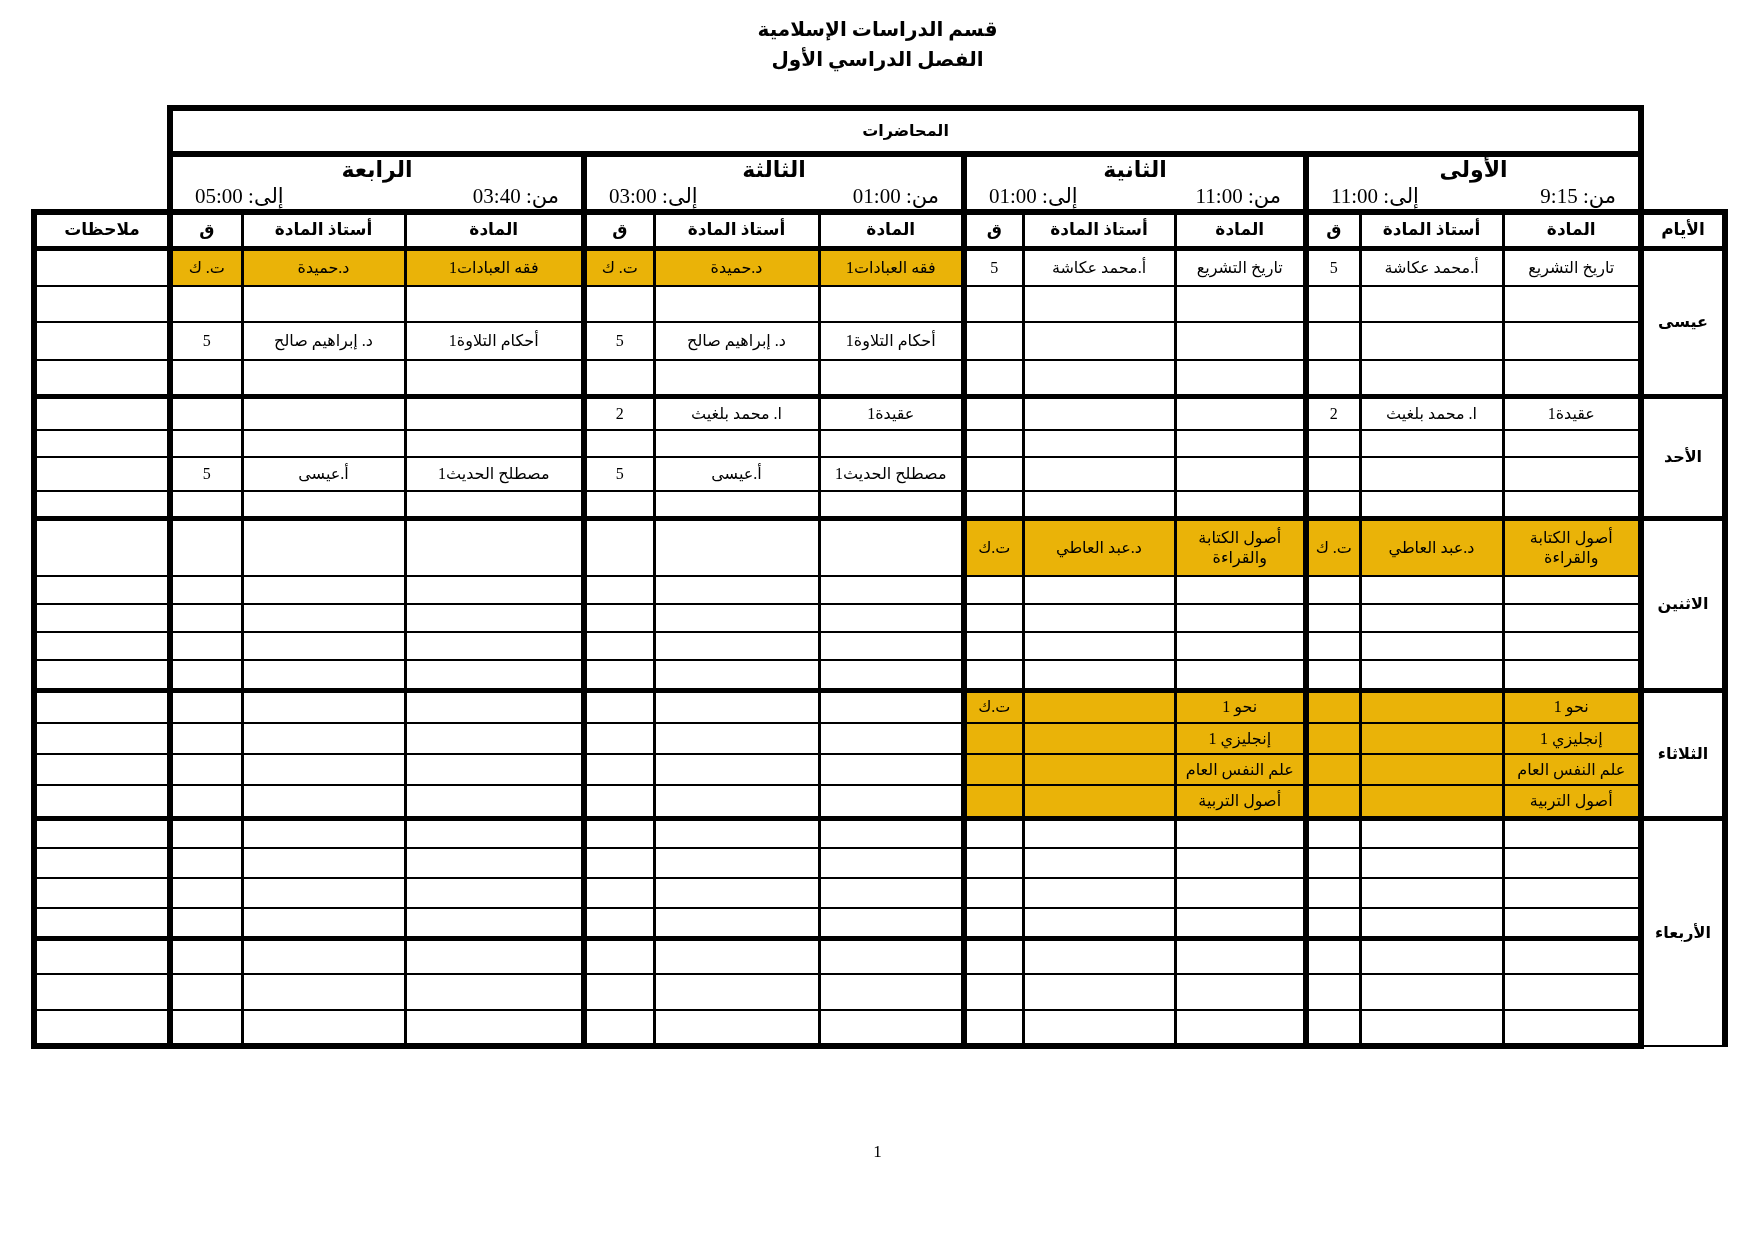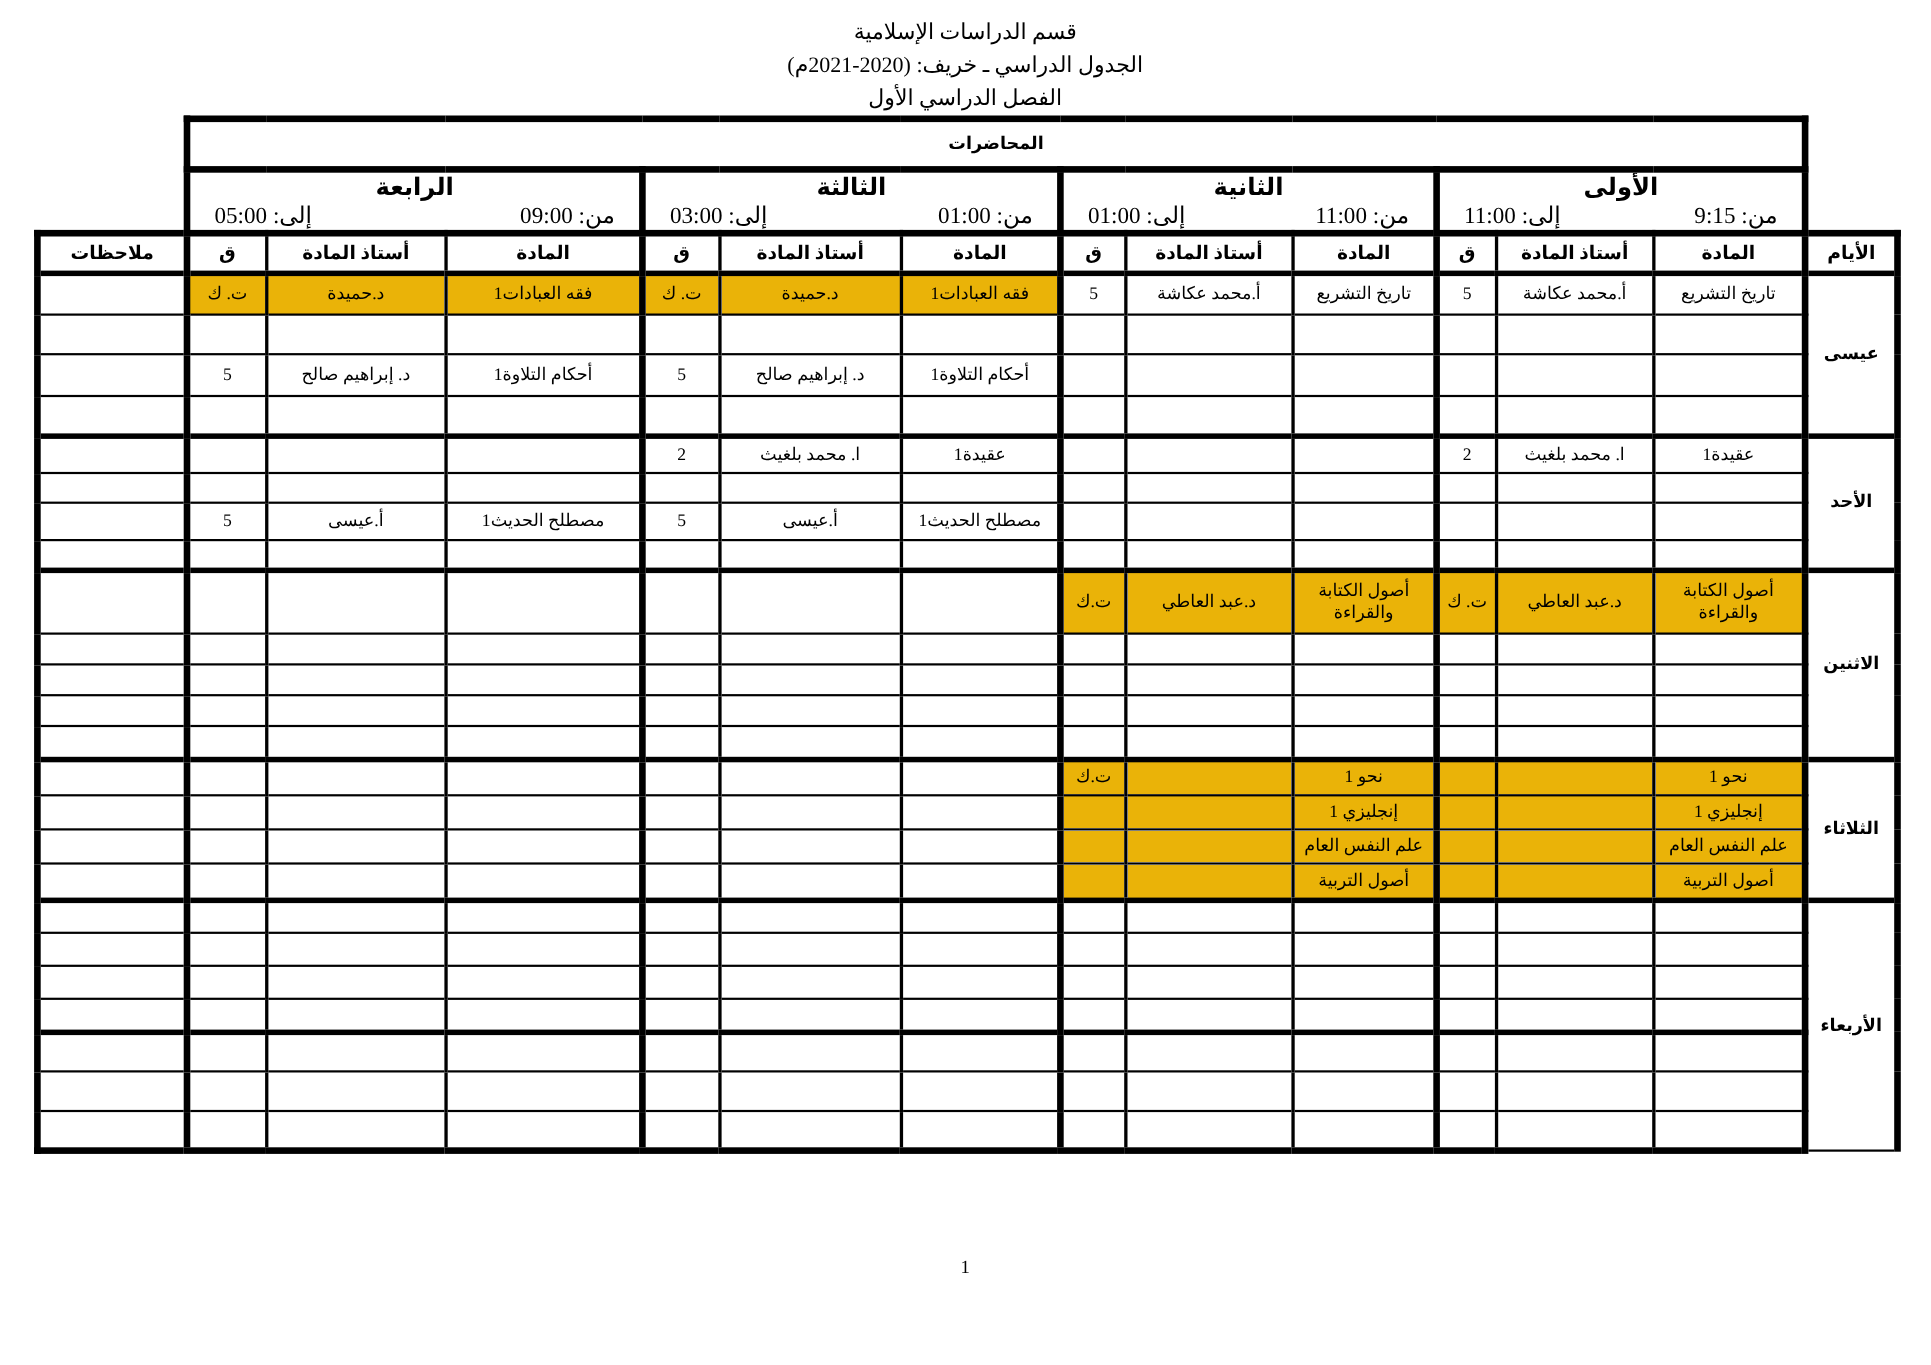--- a/index.html
+++ b/index.html
@@ -1,21 +1,21 @@
 <!DOCTYPE html>
 <html lang="ar" dir="rtl"><head>
 <meta charset="utf-8">
 <style>
   html,body{margin:0;padding:0;background:#fff;}
   body{width:1755px;height:1241px;position:relative;overflow:hidden;
        font-family:"Liberation Serif","DejaVu Sans",serif;color:#000;}
   .page{position:absolute;inset:0;direction:rtl;}
 
   .titles{position:absolute;top:14px;right:27px;width:1701px;text-align:center;
-          font-weight:normal;font-size:20px;line-height:30px;}
+          font-weight:bold;font-size:20px;line-height:30px;}
 
   table.tt{position:absolute;top:105px;right:27px;border-collapse:collapse;
            table-layout:fixed;direction:rtl;}
   .tt th,.tt td{border:2px solid #000;border-left-width:3px;border-right-width:3px;
                 padding:0 4px;text-align:center;vertical-align:middle;
                 font-size:16px;line-height:20px;overflow:hidden;}
   .tt th{font-weight:bold;}
   .tt td{font-weight:normal;}
 
   
@@ -57,21 +57,20 @@
   .page-num{position:absolute;top:1142px;right:27px;width:1701px;
             text-align:center;font-size:17px;}
 </style>
 </head>
 <body>
 
 <div class="page">
 
   <div class="titles">
     <div>قسم الدراسات الإسلامية</div>
-    <div>الجدول الدراسي ـ خريف:  (2020-2021م)</div>
     <div>الفصل الدراسي الأول</div>
   </div>
 
   <table class="tt">
     <colgroup>
       <col style="width:84px">
       <col style="width:138px">
         <col style="width:143px">
         <col style="width:54px">
       <col style="width:131px">
@@ -112,21 +111,21 @@
       <th class="period-cell" colspan="3">
         <div class="p-name">الثالثة</div>
         <div class="p-times">
           <span>من: 01:00</span>
           <span>إلى: 03:00</span>
         </div>
       </th>
       <th class="period-cell" colspan="3">
         <div class="p-name">الرابعة</div>
         <div class="p-times">
-          <span>من:  09:00</span>
+          <span>من:  03:40</span>
           <span>إلى: 05:00</span>
         </div>
       </th>
       <td class="filler"></td>
     </tr>
 
     <tr class="r-colhead">
       <th class="day-col">الأيام</th>
       <th class="subject">المادة</th>
       <th>أستاذ المادة</th>

